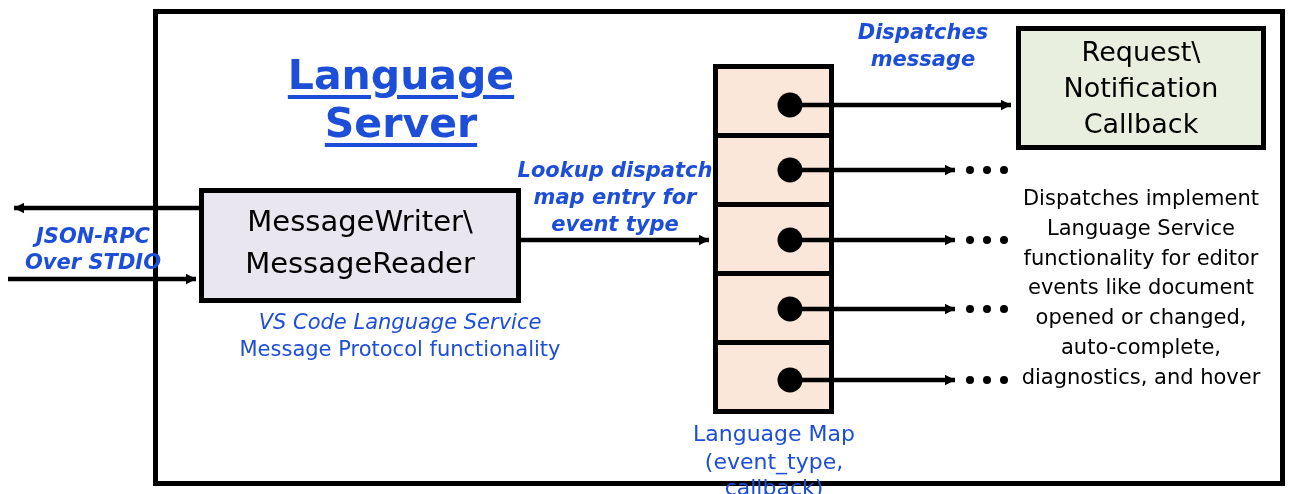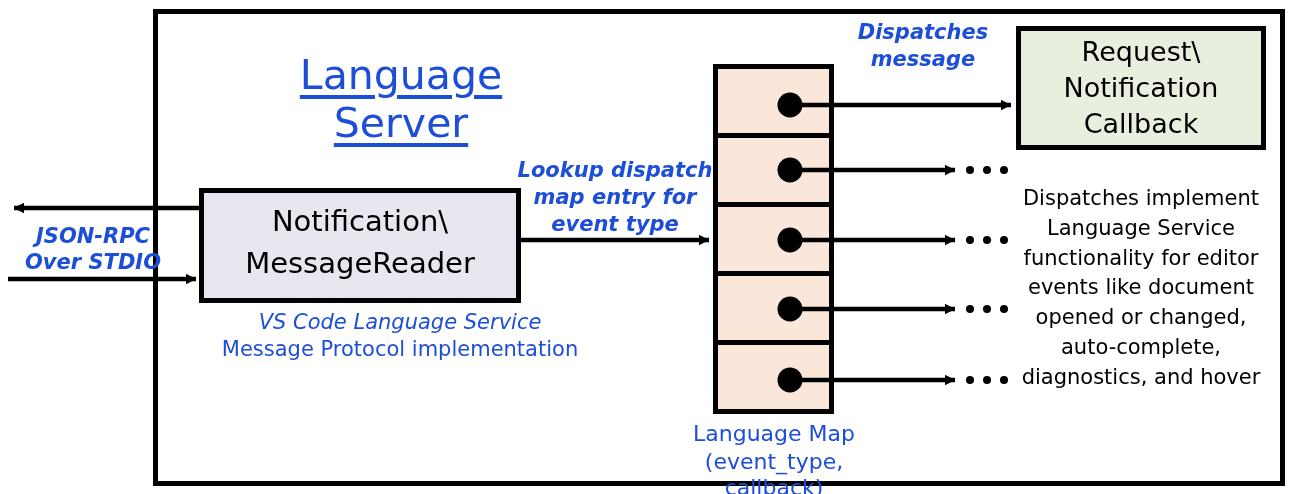--- a/index.html
+++ b/index.html
@@ -54,30 +54,30 @@
     <line x1="790" y1="105" x2="1011" y2="105" stroke="#000" stroke-width="4.5" marker-end="url(#arrowR)"></line>
     <line x1="790" y1="170" x2="955" y2="170" stroke="#000" stroke-width="4.5" marker-end="url(#arrowR)"></line>
     <line x1="790" y1="240" x2="955" y2="240" stroke="#000" stroke-width="4.5" marker-end="url(#arrowR)"></line>
     <line x1="790" y1="309" x2="955" y2="309" stroke="#000" stroke-width="4.5" marker-end="url(#arrowR)"></line>
     <line x1="790" y1="380" x2="955" y2="380" stroke="#000" stroke-width="4.5" marker-end="url(#arrowR)"></line>
 
     <rect x="1018.5" y="28.5" width="245" height="119" fill="#E9EFDF" stroke="#000" stroke-width="5"></rect>
   </svg>
 
   <div class="lbl" style="left:236px;top:52px;width:330px;font-size:41px;text-decoration:underline;
-              text-underline-offset:6px;text-decoration-thickness:4px;">Language Server</div>
+              text-underline-offset:6px;text-decoration-thickness:4px;font-weight:bold;">Language Server</div>
 
   <div class="lbl italic" style="left:22px;top:224px;width:142px;font-size:21px;font-weight:bold;">JSON-RPC</div>
   <div class="lbl italic" style="left:22px;top:250px;width:142px;font-size:21px;font-weight:bold;">Over STDIO</div>
 
-  <div class="boxtext" style="left:204px;top:204px;width:312px;height:34px;font-size:29px;">Notification\</div>
+  <div class="boxtext" style="left:204px;top:204px;width:312px;height:34px;font-size:29px;">MessageWriter\</div>
   <div class="boxtext" style="left:204px;top:246px;width:312px;height:34px;font-size:29px;">MessageReader</div>
 
   <div class="lbl" style="left:200px;top:310px;width:400px;font-size:21px;font-style:italic;">VS Code Language Service</div>
-  <div class="lbl" style="left:200px;top:337px;width:400px;font-size:21px;">Message Protocol implementation</div>
+  <div class="lbl" style="left:200px;top:337px;width:400px;font-size:21px;">Message Protocol functionality</div>
 
   <div class="lbl italic" style="left:515px;top:158px;width:200px;font-size:21px;font-weight:bold;">Lookup dispatch</div>
   <div class="lbl italic" style="left:515px;top:185px;width:200px;font-size:21px;font-weight:bold;">map entry for</div>
   <div class="lbl italic" style="left:515px;top:212px;width:200px;font-size:21px;font-weight:bold;">event type</div>
 
   <div class="lbl italic" style="left:838px;top:20px;width:170px;font-size:21px;font-weight:bold;">Dispatches</div>
   <div class="lbl italic" style="left:838px;top:47px;width:170px;font-size:21px;font-weight:bold;">message</div>
 
   <div class="boxtext" style="left:1021px;top:35px;width:240px;height:34px;font-size:27px;">Request\</div>
   <div class="boxtext" style="left:1021px;top:71px;width:240px;height:34px;font-size:27px;">Notification</div>

